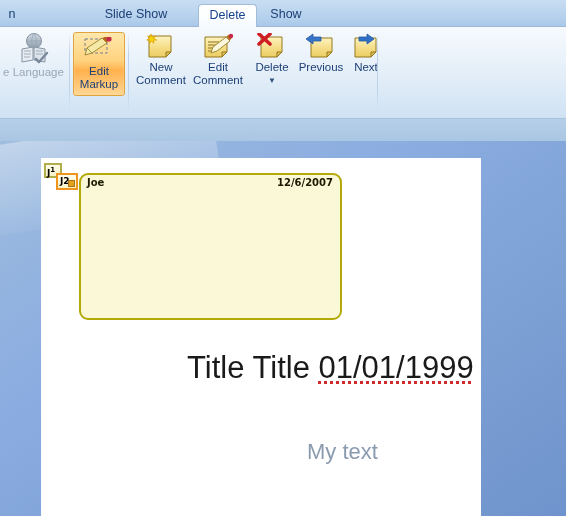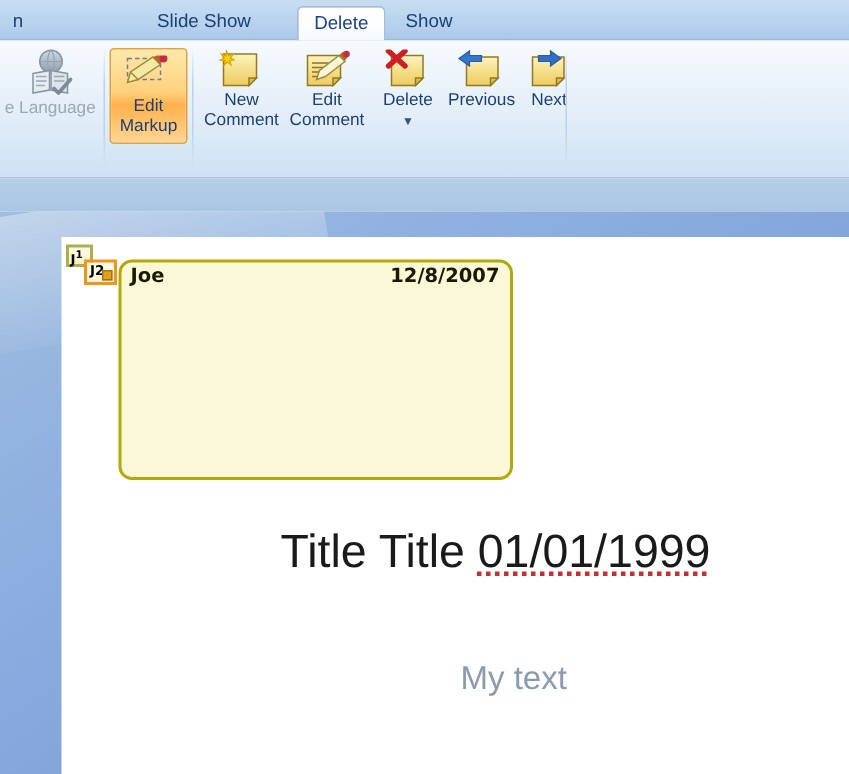--- a/index.html
+++ b/index.html
@@ -158,21 +158,21 @@
     left: -40px; top: -10px;
     width: 260px; height: 90px;
     background: linear-gradient(to bottom, rgba(255,255,255,0.36) 0%, rgba(255,255,255,0.05) 100%);
     transform: rotate(-9deg);
     pointer-events: none;
   }
 
   #slide {
     position: absolute;
     left: 41px; top: 17px;
-    width: 525px; height: 358px;
+    width: 440px; height: 358px;
     background: #ffffff;
   }
 
   
   .cmarker {
     position: absolute;
     font-family: "DejaVu Sans", sans-serif;
     font-size: 9px;
     font-weight: bold;
     color: #000;
@@ -217,21 +217,21 @@
     box-sizing: border-box;
     z-index: 4;
   }
   #comment-head {
     position: absolute;
     left: 0; top: 0;
     width: 100%; height: 20px;
     box-sizing: border-box;
     padding: 2px 7px 0 6px;
     font-family: "DejaVu Sans", sans-serif;
-    font-size: 13px;
+    font-size: 10px;
     font-weight: bold;
     color: #1a1a00;
     display: flex;
     justify-content: space-between;
     align-items: flex-start;
   }
   #comment-body {
     position: absolute;
     left: 6px; top: 22px;
     right: 6px; bottom: 6px;
@@ -526,21 +526,21 @@
       <span>J</span><sup>1</sup>
     </div>
 
     <div class="cmarker" id="marker-j2">
       <span>J</span><span>2</span>
     </div>
 
     <div id="comment-box">
       <div id="comment-head">
         <span>Joe</span>
-        <span>12/8/2007</span>
+        <span>12/6/2007</span>
       </div>
       <div id="comment-body"></div>
     </div>
 
     <div id="title-ph">
       <span>Title Title </span><span id="title-date">01/01/1999</span>
     </div>
 
     <div id="body-ph">
       <span>My text</span>

